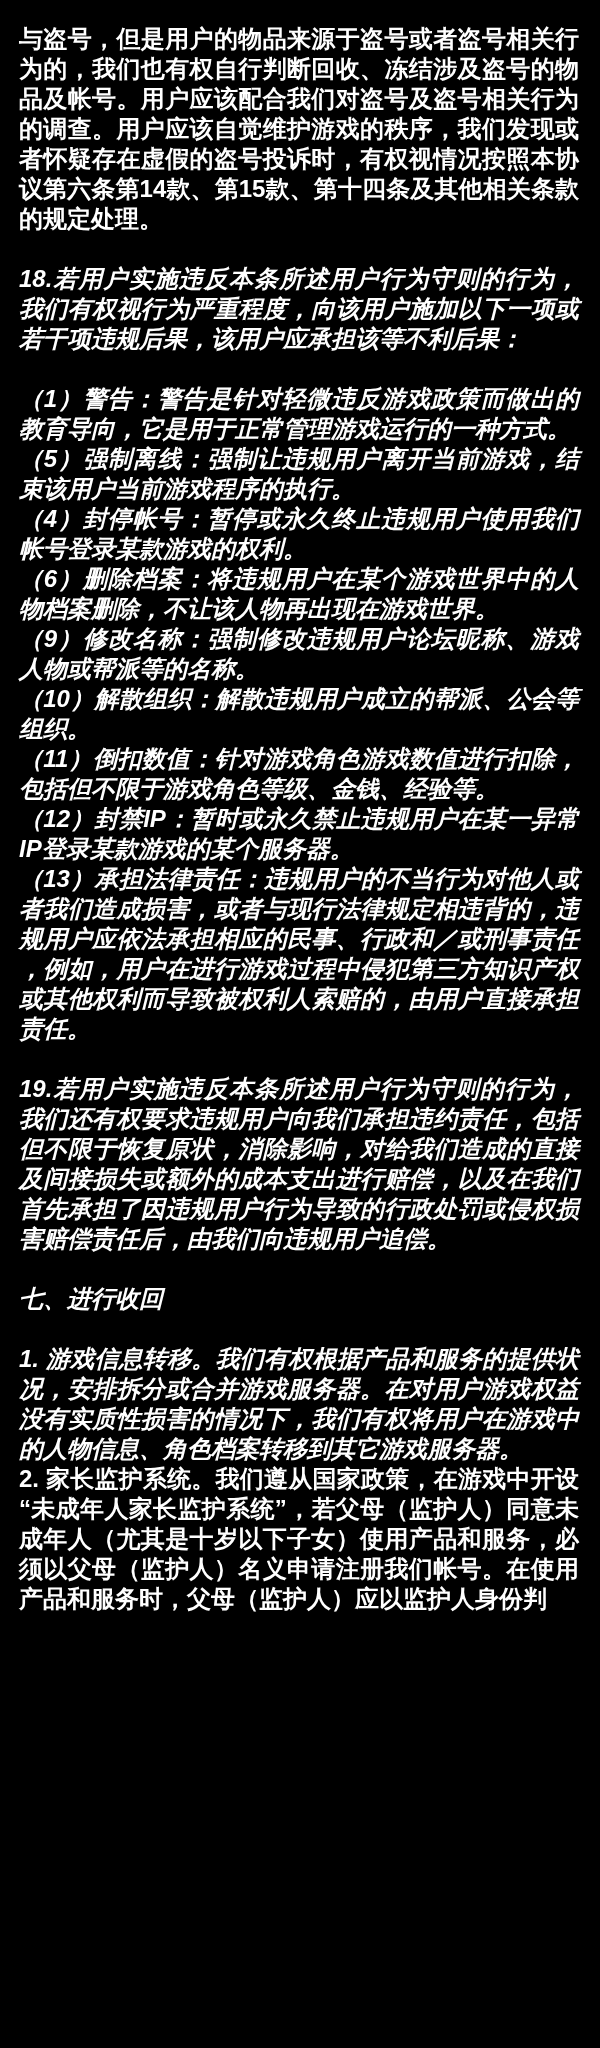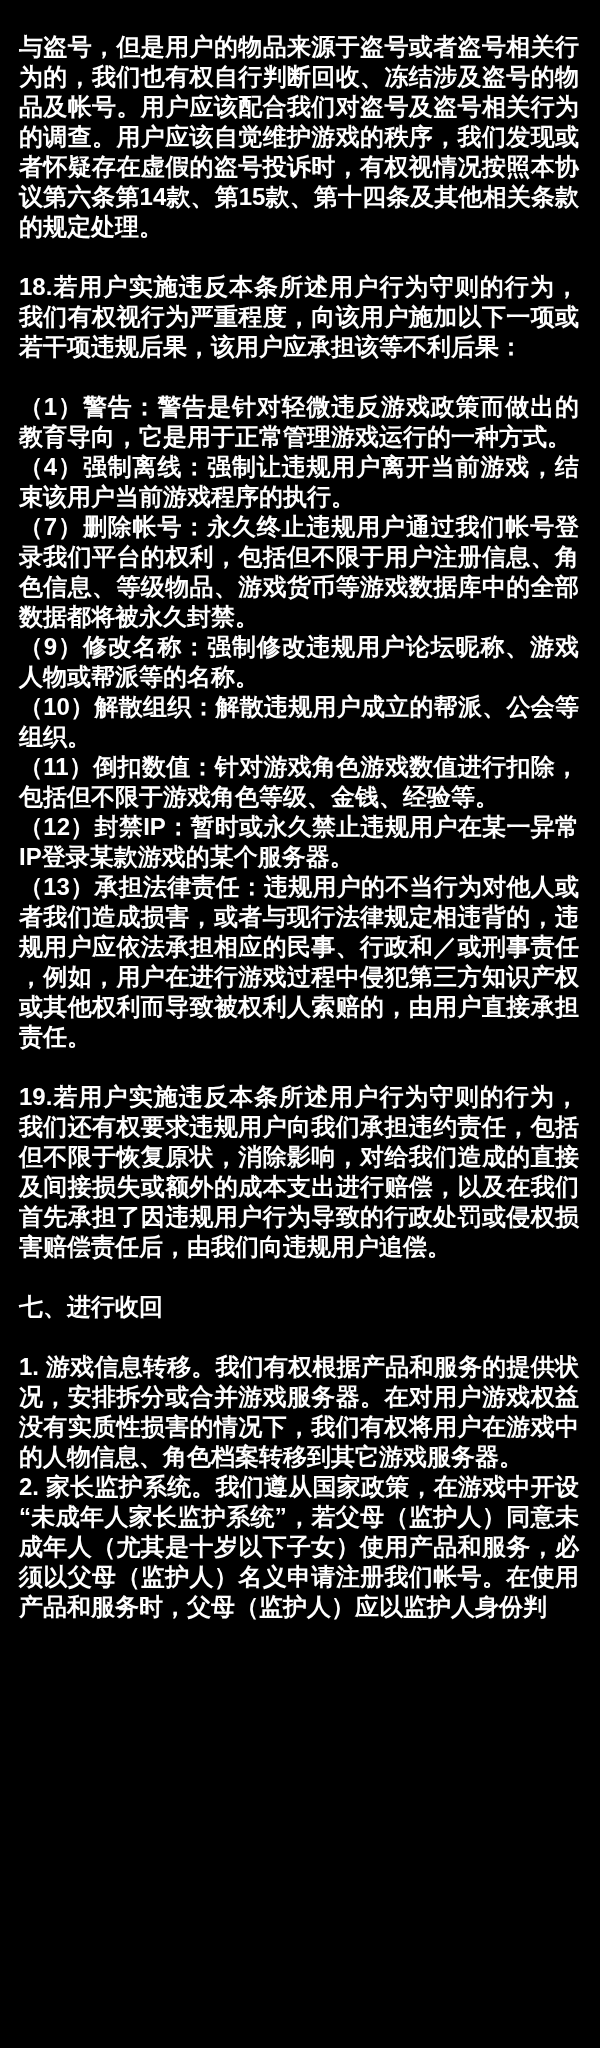--- a/index.html
+++ b/index.html
@@ -12,50 +12,52 @@
     height: 2048px;
     overflow: hidden;
     color: #ffffff;
     font-family: "Liberation Sans", sans-serif;
     font-weight: 700;
     font-size: 24px;
     line-height: 30px;
     -webkit-font-smoothing: none;
   }
   .doc {
-    padding: 32px 21px 0 19px;
+    padding: 24px 21px 0 19px;
     text-align: justify;
     text-justify: inter-ideograph;
   }
   .doc p,
   .doc h2 {
     margin: 0;
     font-size: 24px;
     font-weight: 700;
     line-height: 30px;
     word-break: break-all;
     line-break: anywhere;
   }
   .gap {
     margin-top: 30px !important;
+    font-style: italic;
   }
 </style>
 </head>
 <body>
 
 <main class="doc">
 
   <p>与盗号，但是用户的物品来源于盗号或者盗号相关行为的，我们也有权自行判断回收、冻结涉及盗号的物品及帐号。用户应该配合我们对盗号及盗号相关行为的调查。用户应该自觉维护游戏的秩序，我们发现或者怀疑存在虚假的盗号投诉时，有权视情况按照本协议第六条第14款、第15款、第十四条及其他相关条款的规定处理。</p>
 
   <p class="gap">18.若用户实施违反本条所述用户行为守则的行为，我们有权视行为严重程度，向该用户施加以下一项或若干项违规后果，该用户应承担该等不利后果：</p>
 
   <section class="gap">
     <p>（1）警告：警告是针对轻微违反游戏政策而做出的教育导向，它是用于正常管理游戏运行的一种方式。</p>
-    <p>（4）强制离线：强制让违规用户离开当前游戏，结束该用户当前游戏程序的执行。</p>
-    <p>（7）删除帐号：永久终止违规用户通过我们帐号登录我们平台的权利，包括但不限于用户注册信息、角色信息、等级物品、游戏货币等游戏数据库中的全部数据都将被永久封禁。</p>
+    <p>（5）强制离线：强制让违规用户离开当前游戏，结束该用户当前游戏程序的执行。</p>
+    <p>（4）封停帐号：暂停或永久终止违规用户使用我们帐号登录某款游戏的权利。</p>
+    <p>（6）删除档案：将违规用户在某个游戏世界中的人物档案删除，不让该人物再出现在游戏世界。</p>
     <p>（9）修改名称：强制修改违规用户论坛昵称、游戏人物或帮派等的名称。</p>
     <p>（10）解散组织：解散违规用户成立的帮派、公会等组织。</p>
     <p>（11）倒扣数值：针对游戏角色游戏数值进行扣除，包括但不限于游戏角色等级、金钱、经验等。</p>
     <p>（12）封禁IP：暂时或永久禁止违规用户在某一异常IP登录某款游戏的某个服务器。</p>
     <p>（13）承担法律责任：违规用户的不当行为对他人或者我们造成损害，或者与现行法律规定相违背的，违规用户应依法承担相应的民事、行政和／或刑事责任，例如，用户在进行游戏过程中侵犯第三方知识产权或其他权利而导致被权利人索赔的，由用户直接承担责任。</p>
   </section>
 
   <p class="gap">19.若用户实施违反本条所述用户行为守则的行为，我们还有权要求违规用户向我们承担违约责任，包括但不限于恢复原状，消除影响，对给我们造成的直接及间接损失或额外的成本支出进行赔偿，以及在我们首先承担了因违规用户行为导致的行政处罚或侵权损害赔偿责任后，由我们向违规用户追偿。</p>
 
   <h2 class="gap">七、进行收回</h2>

